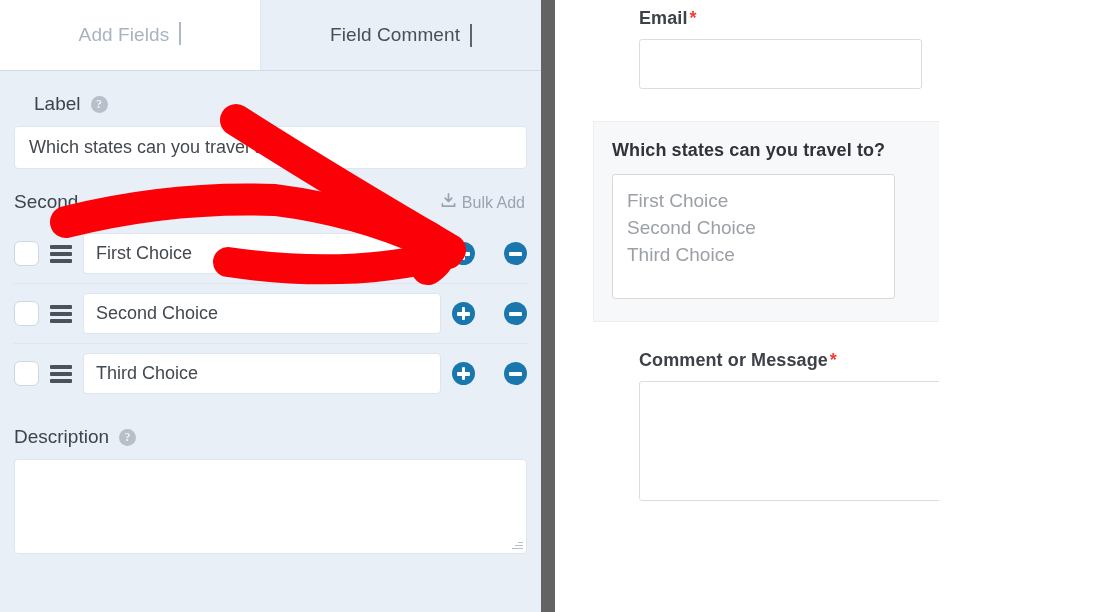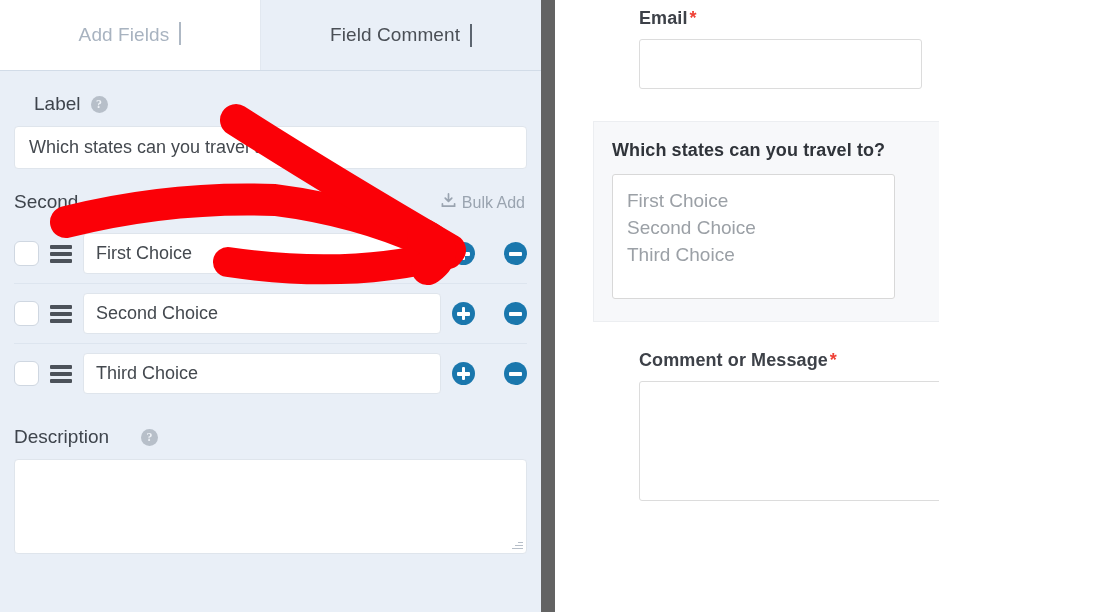--- a/index.html
+++ b/index.html
@@ -110,21 +110,20 @@
   }
   .rbtn.plus::after{
     content:"";position:absolute;left:9.7px;top:5px;width:3.5px;height:13px;
     background:#fff;border-radius:1px;
   }
   .rb-gap{width:7px;flex:0 0 7px;}
 
   .desc-head{
     font-size:19px;color:#3e444c;display:flex;align-items:center;
     margin:23px 0 11px 0;
-    gap:22px;
   }
   .desc-area{
     display:block;width:100%;box-sizing:border-box;height:95px;
     background:#fff;border:1px solid #dfe5ec;border-radius:4px;
     resize:none;outline:none;position:relative;
   }
   .desc-wrap{position:relative;}
   .resize-grip{
     position:absolute;right:4px;bottom:4px;width:12px;height:12px;
     pointer-events:none;

